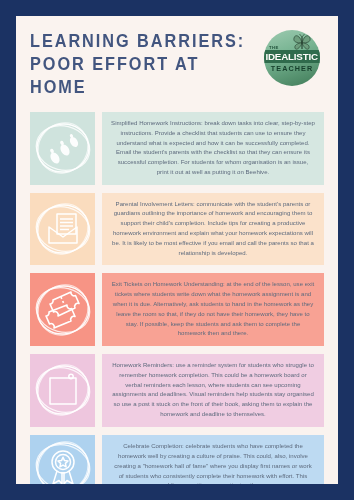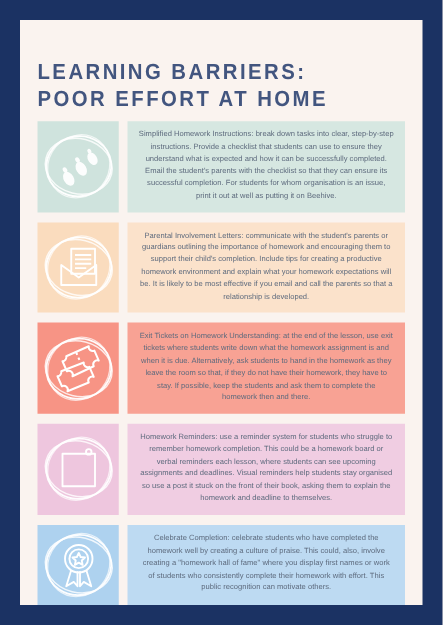--- a/index.html
+++ b/index.html
@@ -10,24 +10,24 @@
   }
   .poster{
     position:absolute;left:16px;top:16px;
     width:322px;height:468px;
     background:#faf3ef;
     box-sizing:border-box;
     padding:0;
     overflow:hidden;
   }
   .header{
-    display:flex;align-items:flex-end;justify-content:space-between;
+    display:flex;align-items:flex-start;justify-content:space-between;
     padding:14px 14px 6px 14px;
     box-sizing:border-box;
-    height:81px;
+    height:96px;
   }
   .title{
     font-family:"Liberation Sans", sans-serif;
     font-weight:700;
     font-size:17.5px;
     line-height:1.30;
     letter-spacing:2.1px;
     color:#42557f;
     text-transform:uppercase;
     white-space:pre-line;
@@ -92,20 +92,37 @@
 </style>
 </head>
 <body>
 
 <div class="poster">
 
   <div class="header">
     <div class="title">LEARNING BARRIERS:
 POOR EFFORT AT HOME</div>
 
+    <div class="logo">
+      <svg class="bfly" width="22" height="20" viewBox="0 0 22 20">
+        <g fill="#6e9e7e" stroke="#2c4a38" stroke-width="0.7">
+          <path d="M11 10 C9 2 4 1 3 5 C2 9 6 10 11 10 Z"></path>
+          <path d="M11 10 C13 2 18 1 19 5 C20 9 16 10 11 10 Z"></path>
+          <path d="M11 10 C9 15 5 18 4 15 C3 12 7 10 11 10 Z"></path>
+          <path d="M11 10 C13 15 17 18 18 15 C19 12 15 10 11 10 Z"></path>
+        </g>
+        <path d="M11 4 L11 16" stroke="#233c2c" stroke-width="1.1" fill="none"></path>
+        <path d="M11 4 L8.5 1 M11 4 L13.5 1" stroke="#233c2c" stroke-width="0.6" fill="none"></path>
+      </svg>
+      <div class="the">THE</div>
+      <div class="band">
+        <span>IDEALISTIC</span>
+      </div>
+      <div class="teacher">TEACHER</div>
+    </div>
   </div>
 
   <div class="rows" id="rows">
       <div class="row">
         <div class="icon-tile" style="background: rgb(207, 227, 221);">
           <svg width="64" height="64" viewBox="0 0 64 64">
             <ellipse cx="32" cy="32" rx="26" ry="24" fill="none" stroke="#fff" stroke-width="1.5" opacity=".95" transform="rotate(-8 32 32)"></ellipse>
           <ellipse cx="32" cy="32" rx="27" ry="22" fill="none" stroke="#fff" stroke-width="1.2" opacity=".8" transform="rotate(14 32 32)"></ellipse>
           <ellipse cx="32" cy="32" rx="24" ry="26" fill="none" stroke="#fff" stroke-width="1" opacity=".7" transform="rotate(40 32 32)"></ellipse>
     <g fill="#fff" opacity=".95">

